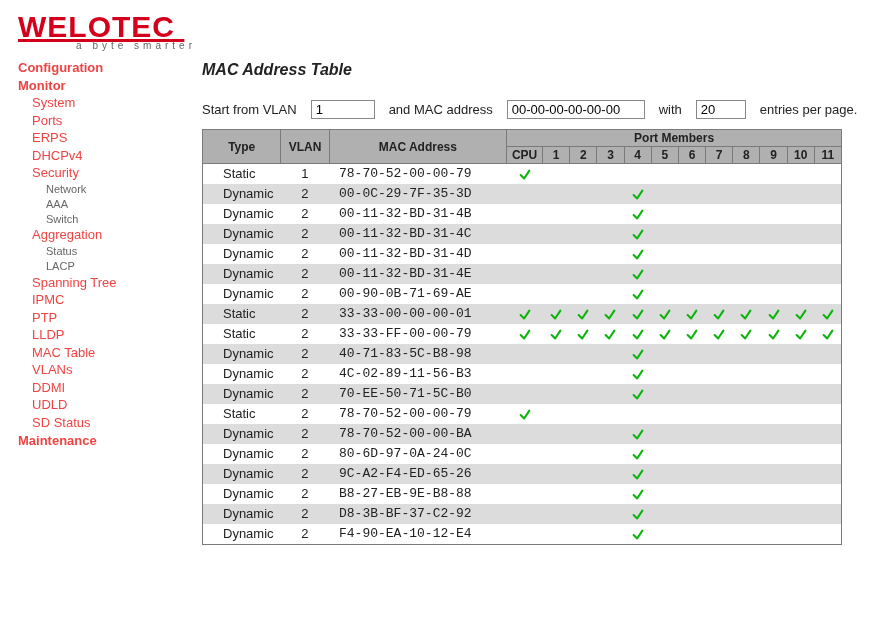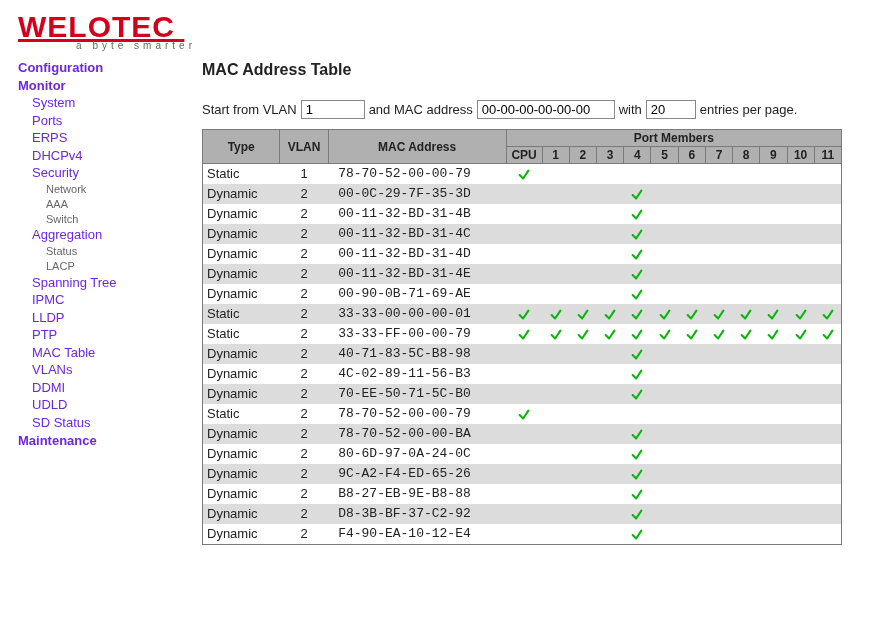--- a/index.html
+++ b/index.html
@@ -25,30 +25,31 @@
   .tagline {
     font-size: 10px;
     letter-spacing: 4px;
     color: #666;
     text-align: right;
     margin-top: -4px;
     margin-right: 2px;
   }
   .main { display: flex; gap: 24px; }
   .sidebar { width: 160px; flex-shrink: 0; line-height: 1.35; }
-  .sidebar .top-link { color: #6d28d9; text-decoration: none; display: block; cursor: pointer; }
+  .sidebar .top-link { color: #ef4444; text-decoration: none; display: block; cursor: pointer; }
   .sidebar .bold { font-weight: bold; }
   .sidebar .sub { padding-left: 14px; }
   .sidebar .sub2 { padding-left: 28px; font-size: 11px; color: #666; }
   .content { flex: 1; }
   h2 {
     font-size: 16px; font-weight: bold;
     margin: 2px 0 14px 0;
-  }
-  .filter-row { font-size: 13px; margin-bottom: 10px; display: flex; align-items: center; gap: 4px; flex-wrap: wrap; margin-top: 21px;}
+    font-style: italic;
+  }
+  .filter-row { font-size: 13px; margin-bottom: 10px; display: flex; align-items: center; gap: 14px; flex-wrap: wrap; margin-top: 21px;}
   .filter-row input {
     border: 1px solid #888;
     font-size: 13px;
     padding: 1px 4px;
     font-family: inherit;
   }
   .in-vlan { width: 64px; }
   .in-mac { width: 138px; }
   .in-cnt { width: 50px; }
   table.mac {
@@ -70,21 +71,21 @@
   table.mac th.vlan { width: 46px; }
   table.mac th.macaddr { width: 170px; }
   table.mac th.port { width: 26px; }
   table.mac td {
     padding: 0px 4px;
     border-left: none;
     border-right: none;
     line-height: 20px;
     height: 20px;
   }
-  table.mac td.type { padding-left: 4px; }
+  table.mac td.type { padding-left: 20px; }
   table.mac td.vlan { text-align: center; }
   table.mac td.macaddr { font-family: "Courier New", monospace; font-size: 13px; white-space: nowrap; padding-left:10px;}
   table.mac td.port { text-align: center; vertical-align: middle; }
   table.mac tbody tr.even td { background: #ffffff; }
   table.mac tbody tr.odd td { background: #dcdcdc; }
   svg.check { width: 14px; height: 14px; vertical-align: middle; }
   svg.check path { stroke: #0eb40e; stroke-width: 2.4; fill: none; stroke-linecap: round; stroke-linejoin: round; }
 </style>
 </head>
 <body>
@@ -105,22 +106,22 @@
         <a class="top-link sub">DHCPv4</a>
         <a class="top-link sub">Security</a>
         <a class="top-link sub2">Network</a>
         <a class="top-link sub2">AAA</a>
         <a class="top-link sub2">Switch</a>
         <a class="top-link sub">Aggregation</a>
         <a class="top-link sub2">Status</a>
         <a class="top-link sub2">LACP</a>
         <a class="top-link sub">Spanning Tree</a>
         <a class="top-link sub">IPMC</a>
+        <a class="top-link sub">PTP</a>
         <a class="top-link sub">LLDP</a>
-        <a class="top-link sub">PTP</a>
         <a class="top-link sub">MAC Table</a>
         <a class="top-link sub">VLANs</a>
         <a class="top-link sub">DDMI</a>
         <a class="top-link sub">UDLD</a>
         <a class="top-link sub">SD Status</a>
         <a class="top-link bold">Maintenance</a>
       </nav>
 
   <div class="content">
     <h2>MAC Address Table</h2>

